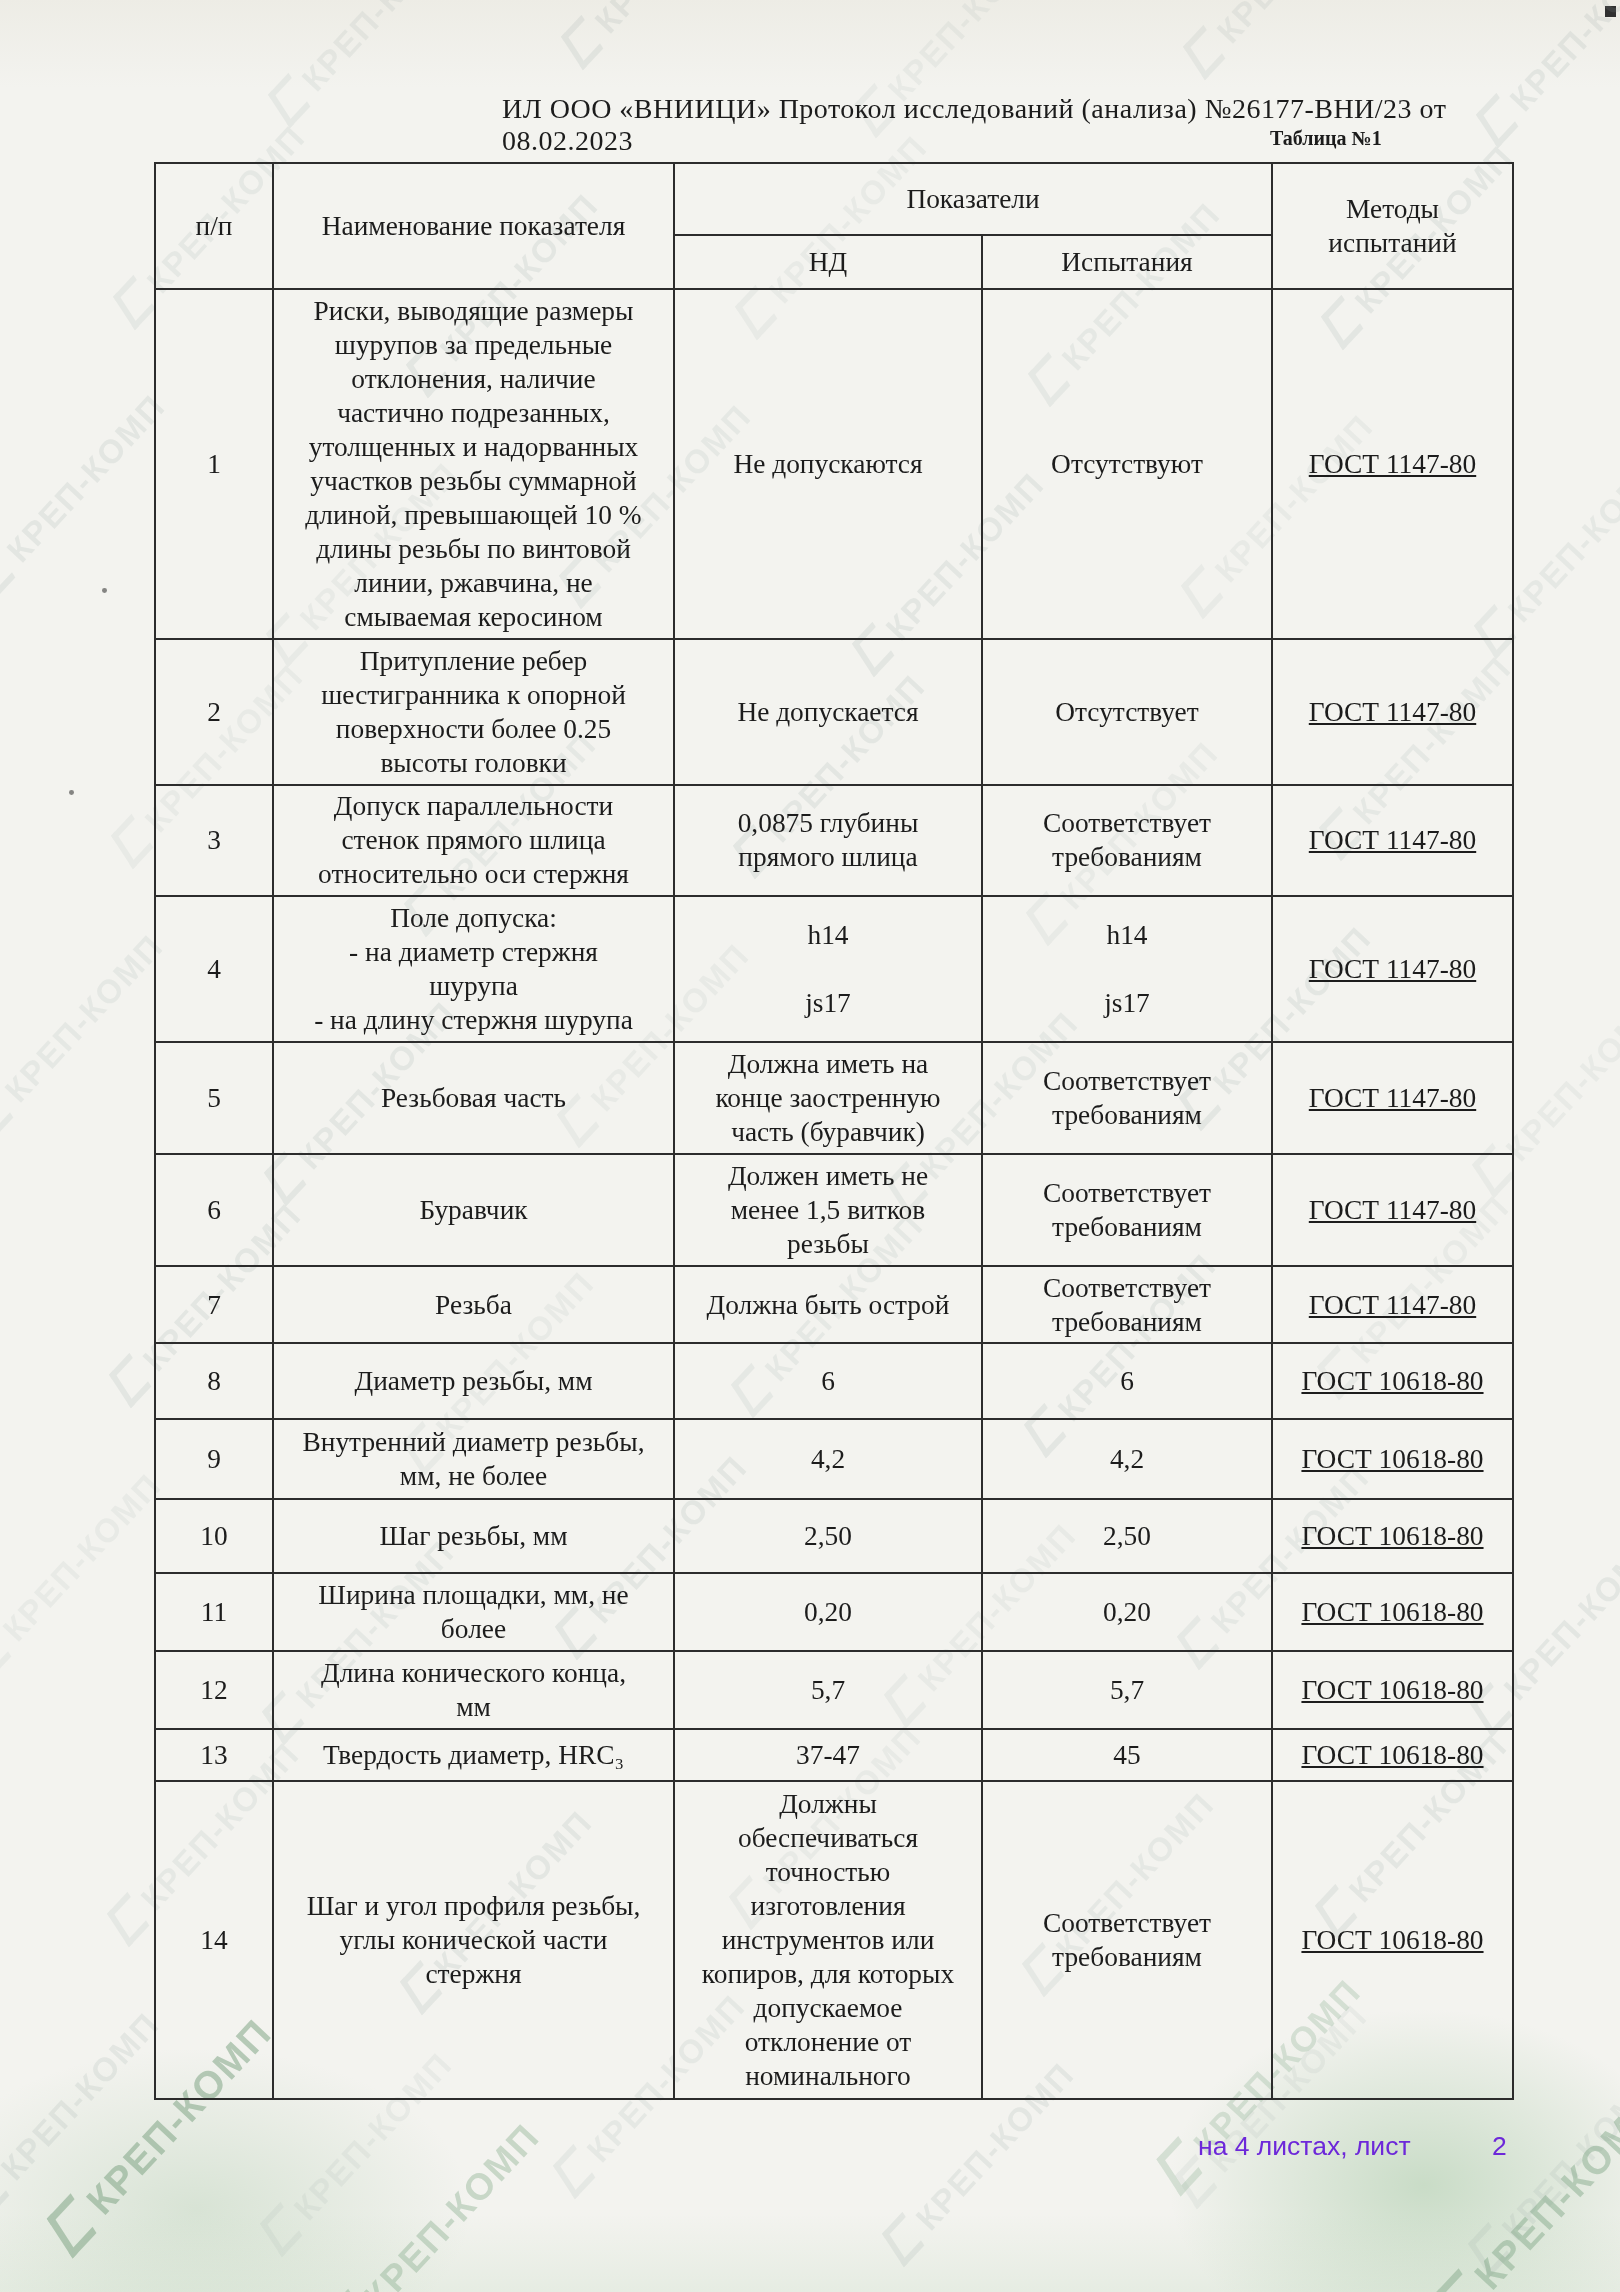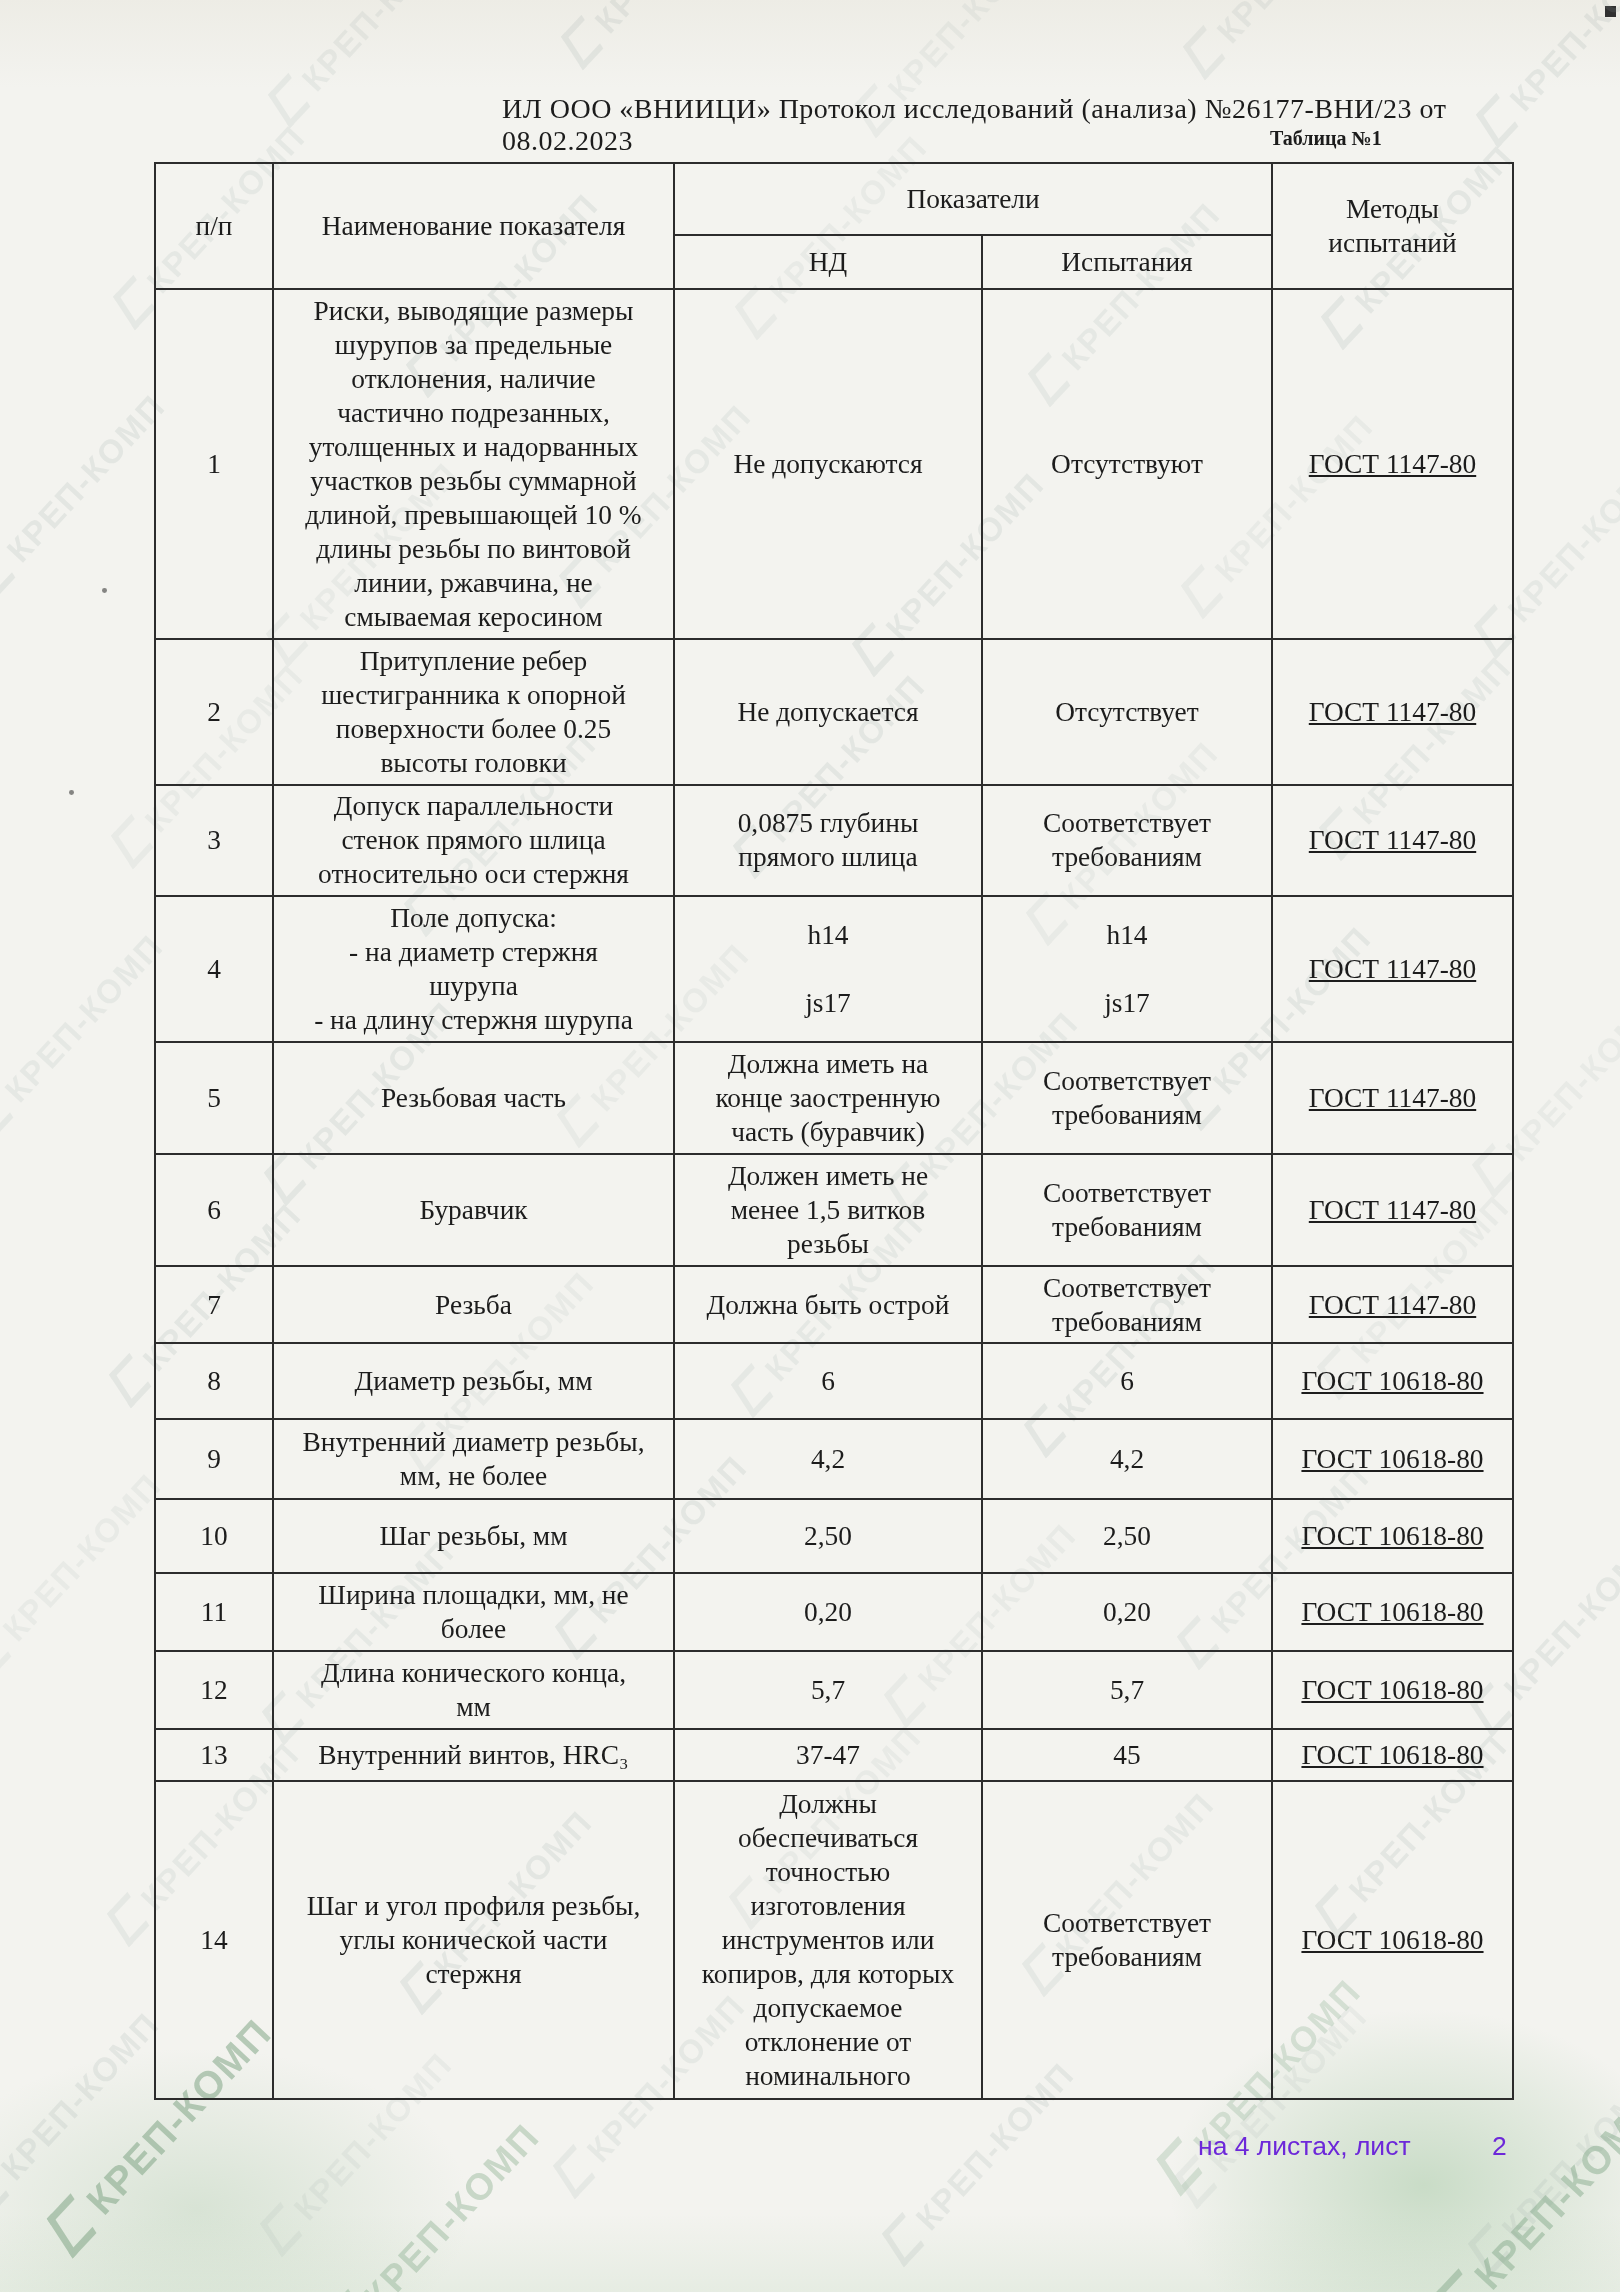--- a/index.html
+++ b/index.html
@@ -259,21 +259,21 @@
   <tr style="height:77px">
     <td>12</td>
     <td class="name">Длина конического конца,
 мм</td>
     <td>5,7</td>
     <td>5,7</td>
     <td class="method">ГОСТ 10618-80</td>
   </tr>
   <tr style="height:52px">
     <td>13</td>
-    <td class="name">Внутренний винтов, HRC₃</td>
+    <td class="name">Твердость диаметр, HRC₃</td>
     <td>37-47</td>
     <td>45</td>
     <td class="method">ГОСТ 10618-80</td>
   </tr>
   <tr style="height:318px">
     <td>14</td>
     <td class="name">Шаг и угол профиля резьбы,
 углы конической части
 стержня</td>
     <td>Должны

